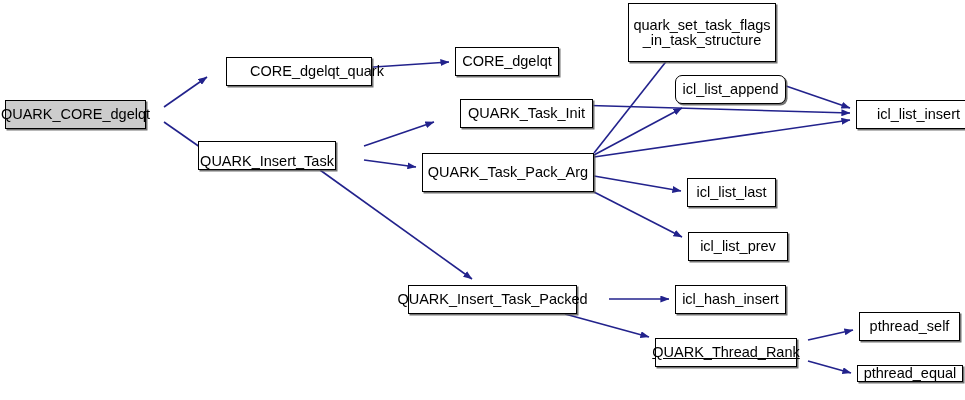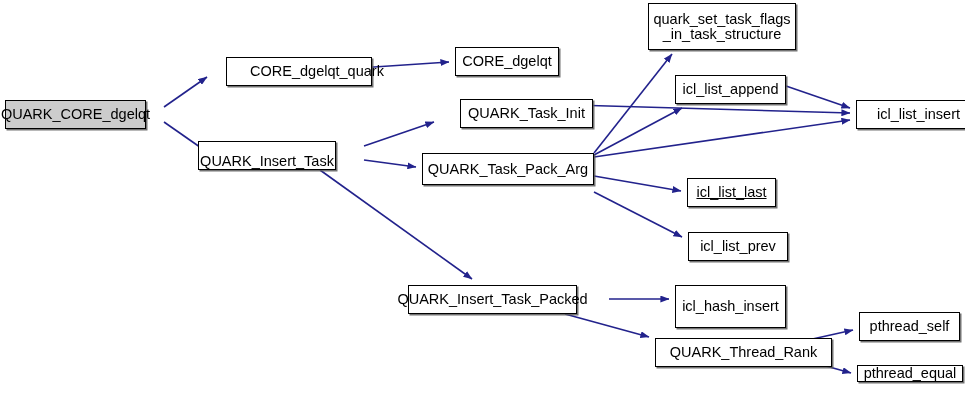--- a/index.html
+++ b/index.html
@@ -78,27 +78,27 @@
         <line x1="808" y1="361" x2="851" y2="373" stroke="#22228c" stroke-width="1.6" marker-end="url(#arrowhead)"></line>
       </g>
   </svg>
 
   <div id="nodes-layer">
       <div class="node highlight" style="left: 5px; top: 100px; width: 141px; height: 29px;"><span class="node-label">QUARK_CORE_dgelqt</span></div>
       <div class="node" style="left: 226px; top: 57px; width: 146px; height: 29px; padding-left: 36px;"><span class="node-label">CORE_dgelqt_quark</span></div>
       <div class="node" style="left: 198px; top: 141px; width: 138px; height: 29px; align-items: flex-end;"><span class="node-label">QUARK_Insert_Task</span></div>
       <div class="node" style="left: 455px; top: 47px; width: 104px; height: 29px;"><span class="node-label">CORE_dgelqt</span></div>
       <div class="node" style="left: 460px; top: 99px; width: 133px; height: 29px;"><span class="node-label">QUARK_Task_Init</span></div>
-      <div class="node" style="left: 422px; top: 153px; width: 172px; height: 32px;"><span class="node-label">QUARK_Task_Pack_Arg</span></div>
-      <div class="node" style="left: 648px; top: 3px; width: 148px; height: 47px;"><span class="node-label">quark_set_task_flags
+      <div class="node" style="left: 422px; top: 153px; width: 172px; height: 39px;"><span class="node-label">QUARK_Task_Pack_Arg</span></div>
+      <div class="node" style="left: 628px; top: 3px; width: 148px; height: 59px;"><span class="node-label">quark_set_task_flags
 _in_task_structure</span></div>
-      <div class="node" style="left: 675px; top: 75px; width: 111px; height: 29px;"><span class="node-label">icl_list_append</span></div>
+      <div class="node" style="left: 675px; top: 75px; width: 111px; height: 29px; border-radius: 7px;"><span class="node-label">icl_list_append</span></div>
       <div class="node" style="left: 856px; top: 100px; width: 125px; height: 29px;"><span class="node-label">icl_list_insert</span></div>
-      <div class="node" style="left: 687px; top: 178px; width: 89px; height: 29px; text-decoration: underline;"><span class="node-label">icl_list_last</span></div>
+      <div class="node" style="left: 687px; top: 178px; width: 89px; height: 29px;"><span class="node-label">icl_list_last</span></div>
       <div class="node" style="left: 688px; top: 232px; width: 100px; height: 29px;"><span class="node-label">icl_list_prev</span></div>
       <div class="node" style="left: 408px; top: 285px; width: 169px; height: 29px;"><span class="node-label">QUARK_Insert_Task_Packed</span></div>
-      <div class="node" style="left: 675px; top: 285px; width: 111px; height: 43px; text-align: right;"><span class="node-label">icl_hash_insert</span></div>
-      <div class="node" style="left: 655px; top: 338px; width: 177px; height: 29px;"><span class="node-label">QUARK_Thread_Rank</span></div>
+      <div class="node" style="left: 675px; top: 285px; width: 111px; height: 29px; text-align: right;"><span class="node-label">icl_hash_insert</span></div>
+      <div class="node" style="left: 655px; top: 338px; width: 142px; height: 29px; text-decoration: underline;"><span class="node-label">QUARK_Thread_Rank</span></div>
       <div class="node" style="left: 859px; top: 312px; width: 101px; height: 29px;"><span class="node-label">pthread_self</span></div>
       <div class="node" style="left: 857px; top: 365px; width: 106px; height: 17px;"><span class="node-label">pthread_equal</span></div>
     </div>
 
 </div>
 
 </body></html>

